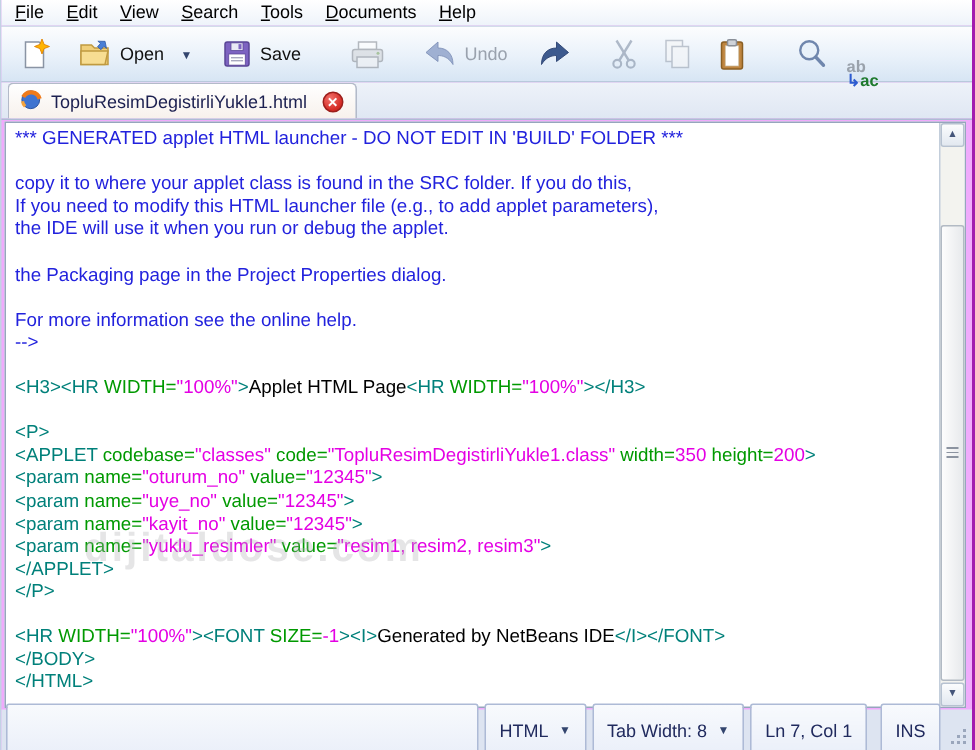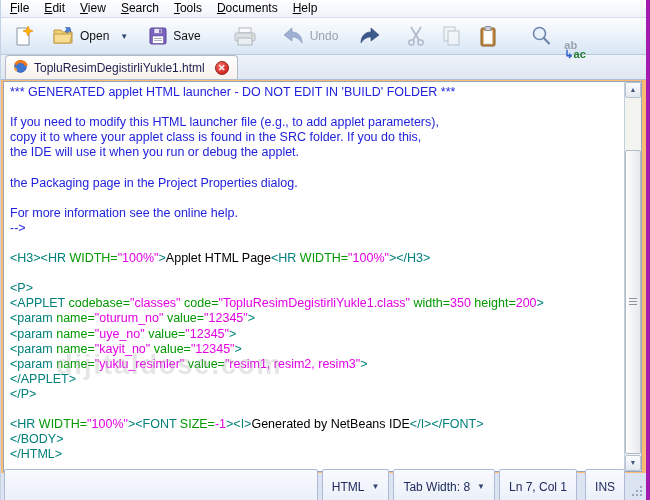--- a/index.html
+++ b/index.html
@@ -1,21 +1,21 @@
 <!DOCTYPE html>
 <html style="--c-comment: #2222dd; --c-tag: #00807a; --c-attr: #009900; --c-value: #e400e4; --c-plain: #000000; --c-tab_close: #d42a24; --c-status_text: #202a5e;"><head>
 <meta charset="utf-8">
 <style>
   :root{
     --c-comment:#2222dd; --c-tag:#00807a; --c-attr:#009900; --c-value:#e400e4; --c-plain:#000000;
   }
   *{box-sizing:border-box; margin:0; padding:0;}
   html,body{width:650px;height:500px;}
   body{font-family:"Liberation Sans", sans-serif; background:#eaf0f8; overflow:hidden; position:relative;}
-  .window{width:650px;height:500px;position:relative;background:#fdba74;border-left:1px solid #c3d2e4;border-right:4px solid #a21caf;}
+  .window{width:650px;height:500px;position:relative;background:#f0abfc;border-left:1px solid #c3d2e4;border-right:2px solid #a21caf;}
 
   
   .menu-bar{height:18px;display:flex;align-items:center;background:linear-gradient(#ffffff,#eef3fa);
     border-bottom:1px solid #d2dcea;font-size:12px;color:#000;padding-left:2px;}
   .menu-item{padding:1px 8px 2px 7px;cursor:default;}
   .menu-item u{text-decoration:underline;}
 
   
   .toolbar{height:37px;display:flex;background:linear-gradient(#fcfdfe 0%,#e9f1fa 55%,#d7e5f4 100%);
     border-bottom:1px solid #b9c9dc;font-size:12px;color:#111;}
@@ -216,22 +216,22 @@
       </span>
       <span class="tab-title">TopluResimDegistirliYukle1.html</span>
       <span class="close-icon">✕</span>
     </div>
   </div>
 
   <div class="editor">
     <div class="code-area">
         <div class="code-line"><span class="tok-cm">*** GENERATED applet HTML launcher - DO NOT EDIT IN 'BUILD' FOLDER ***</span></div>
         <div class="code-line">&nbsp;</div>
+        <div class="code-line"><span class="tok-cm">copy it to where your applet class is found in the SRC folder. If you do this,</span></div>
         <div class="code-line"><span class="tok-cm">If you need to modify this HTML launcher file (e.g., to add applet parameters),</span></div>
-        <div class="code-line"><span class="tok-cm">copy it to where your applet class is found in the SRC folder. If you do this,</span></div>
         <div class="code-line"><span class="tok-cm">the IDE will use it when you run or debug the applet.</span></div>
         <div class="code-line">&nbsp;</div>
         <div class="code-line"><span class="tok-cm">the Packaging page in the Project Properties dialog.</span></div>
         <div class="code-line">&nbsp;</div>
         <div class="code-line"><span class="tok-cm">For more information see the online help.</span></div>
         <div class="code-line"><span class="tok-cm">--&gt;</span></div>
         <div class="code-line">&nbsp;</div>
         <div class="code-line"><span class="tok-tg">&lt;H3&gt;&lt;HR </span><span class="tok-at">WIDTH=</span><span class="tok-vl">"100%"</span><span class="tok-tg">&gt;</span><span class="tok-tx">Applet HTML Page</span><span class="tok-tg">&lt;HR </span><span class="tok-at">WIDTH=</span><span class="tok-vl">"100%"</span><span class="tok-tg">&gt;&lt;/H3&gt;</span></div>
         <div class="code-line">&nbsp;</div>
         <div class="code-line"><span class="tok-tg">&lt;P&gt;</span></div>

